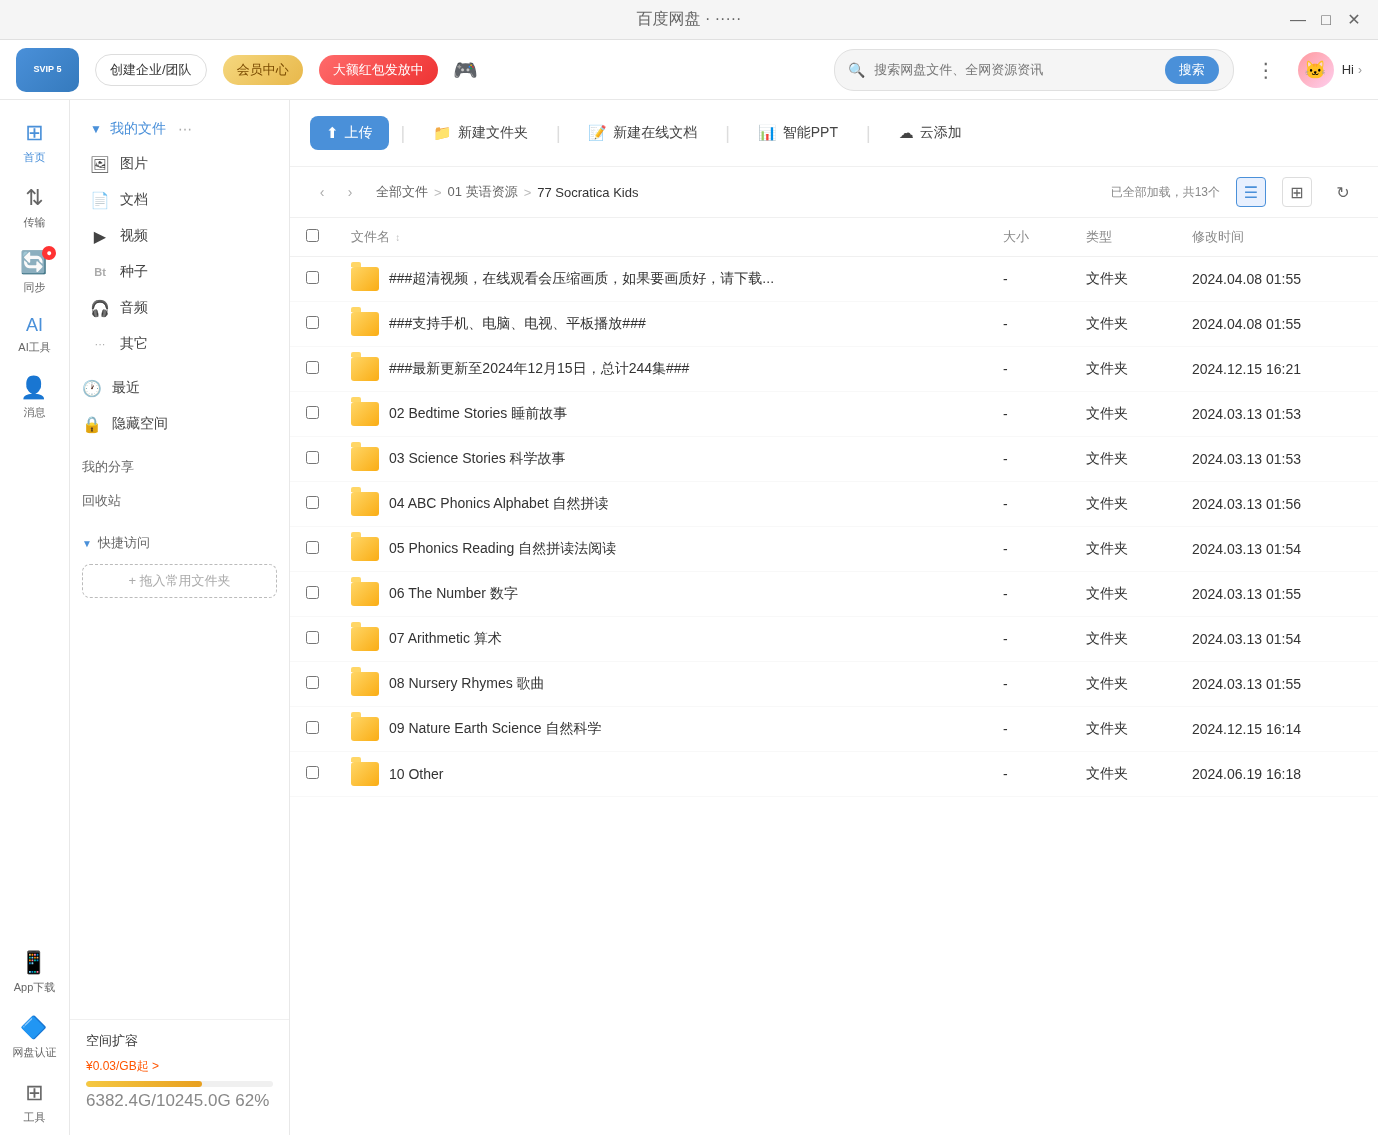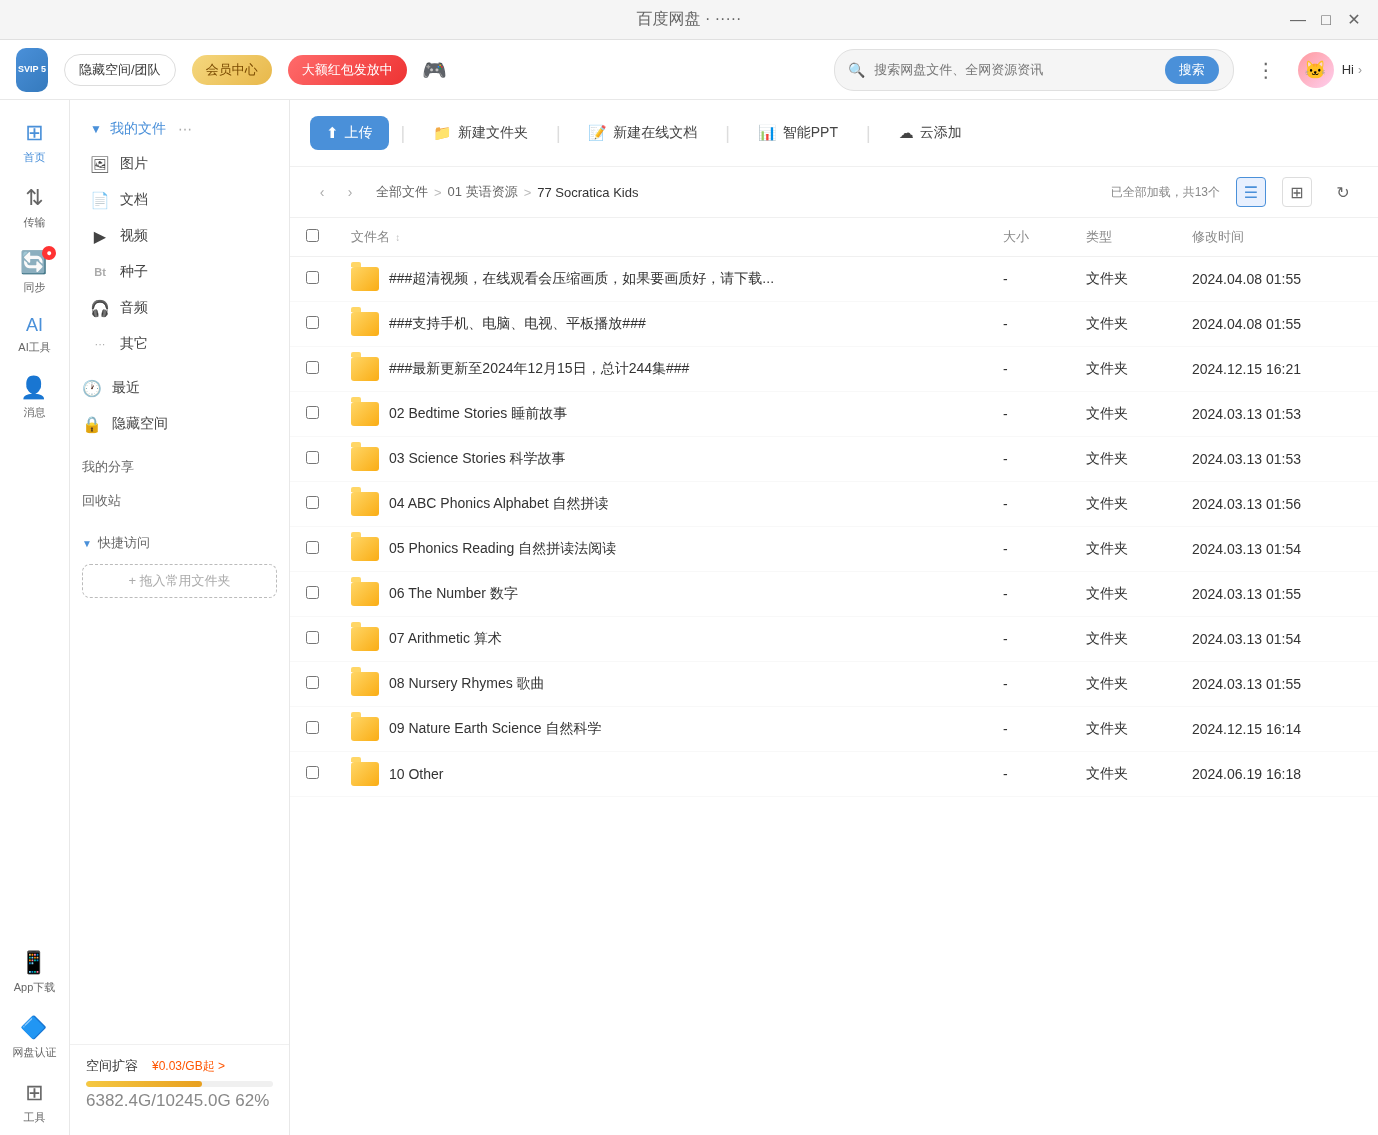--- a/index.html
+++ b/index.html
@@ -6,21 +6,21 @@
     body { width: 1378px; height: 1135px; font-family: -apple-system, 'PingFang SC', 'Microsoft YaHei', sans-serif; background: #f0f2f5; overflow: hidden; font-size: 14px; color: #333; }
 
     
     .titlebar { height: 40px; background: #f5f5f5; display: flex; align-items: center; justify-content: center; border-bottom: 1px solid #e0e0e0; position: relative; }
     .titlebar-title { font-size: 16px; color: #666; }
     .titlebar-controls { position: absolute; right: 16px; display: flex; gap: 12px; align-items: center; }
     .titlebar-btn { width: 16px; height: 16px; display: flex; align-items: center; justify-content: center; cursor: pointer; color: #666; font-size: 16px; }
 
     
     .header { height: 60px; background: #fff; display: flex; align-items: center; padding: 0 16px; gap: 16px; border-bottom: 1px solid #e8e8e8; }
-    .logo { width: 32px; height: 44px; background: linear-gradient(135deg, #4a90d9, #357abd); border-radius: 10px; display: flex; align-items: center; justify-content: center; color: #fff; font-size: 10px; font-weight: bold; flex-shrink: 0; }
+    .logo { width: 63px; height: 44px; background: linear-gradient(135deg, #4a90d9, #357abd); border-radius: 10px; display: flex; align-items: center; justify-content: center; color: #fff; font-size: 10px; font-weight: bold; flex-shrink: 0; }
     .header-btn { padding: 6px 14px; border-radius: 20px; border: 1px solid #ddd; background: #fff; cursor: pointer; font-size: 13px; color: #333; white-space: nowrap; }
     .header-btn-vip { background: linear-gradient(135deg, #f5d77e, #e8b84b); border: none; color: #7a4a00; font-weight: 500; }
     .header-btn-red { background: linear-gradient(135deg, #ff6b6b, #ee3333); border: none; color: #fff; font-weight: 500; }
     .header-search { flex: 1; max-width: 400px; margin-left: auto; display: flex; align-items: center; background: #f5f5f5; border-radius: 20px; padding: 6px 14px; gap: 8px; border: 1px solid #e0e0e0; }
     .header-search input { border: none; background: transparent; outline: none; flex: 1; font-size: 13px; color: #999; }
     .search-btn { padding: 5px 14px; background: #4a90d9; color: #fff; border: none; border-radius: 14px; cursor: pointer; font-size: 13px; }
     .header-more { width: 32px; height: 32px; display: flex; align-items: center; justify-content: center; cursor: pointer; color: #666; font-size: 20px; }
     .header-avatar { width: 36px; height: 36px; border-radius: 50%; background: linear-gradient(135deg, #ff9a9e, #fecfef); display: flex; align-items: center; justify-content: center; font-size: 18px; cursor: pointer; }
     .header-hi { font-size: 13px; color: #333; margin-left: 4px; }
     .header-chevron { color: #999; font-size: 12px; }
@@ -32,21 +32,21 @@
     
     .sidebar { width: 220px; background: #fff; border-right: 1px solid #e8e8e8; display: flex; flex-direction: column; padding: 12px 0; flex-shrink: 0; overflow-y: auto; }
     .sidebar-section { padding: 0 8px; }
     .sidebar-item { display: flex; align-items: center; gap: 10px; padding: 8px 12px; border-radius: 8px; cursor: pointer; color: #444; font-size: 14px; }
     .sidebar-item-icon { width: 20px; height: 20px; display: flex; align-items: center; justify-content: center; font-size: 16px; flex-shrink: 0; }
     .sidebar-my-files { display: flex; align-items: center; gap: 8px; padding: 8px 12px; cursor: pointer; font-size: 14px; color: #4a90d9; font-weight: 500; }
     .divider-label { padding: 8px 12px; font-size: 13px; color: #666; cursor: pointer; }
     .quick-access-label { display: flex; align-items: center; gap: 6px; padding: 8px 12px; font-size: 13px; color: #666; }
     .add-folder-btn { margin: 4px 12px; border: 1px dashed #bbb; border-radius: 8px; padding: 7px 12px; color: #aaa; font-size: 13px; cursor: pointer; text-align: center; }
     .storage-section { margin-top: auto; padding: 12px 16px; border-top: 1px solid #f0f0f0; }
-    .storage-expand { font-size: 13px; color: #333; margin-bottom: 6px; display: flex; align-items: flex-end; gap: 14px; }
+    .storage-expand { font-size: 13px; color: #333; margin-bottom: 6px; display: flex; align-items: flex-start; gap: 8px; flex-direction: column; }
     .storage-price { color: #ff5500; font-size: 12px; }
     .storage-bar-bg { height: 6px; background: #f0f0f0; border-radius: 3px; overflow: hidden; margin-bottom: 4px; }
     .storage-bar-fill { height: 100%; background: linear-gradient(90deg, #f5c842, #e8a020); border-radius: 3px; width: 62%; }
     .storage-text { font-size: 17px; color: #888; }
 
     
     .left-nav { width: 70px; background: #fff; border-right: 1px solid #e8e8e8; display: flex; flex-direction: column; align-items: center; padding-top: 10px; gap: 0; }
     .nav-item { display: flex; flex-direction: column; align-items: center; padding: 10px 0; width: 100%; cursor: pointer; color: #666; font-size: 11px; gap: 4px; }
     .nav-item.active { color: #4a90d9; }
     .nav-icon { font-size: 22px; }
@@ -101,21 +101,21 @@
     <span class="titlebar-btn">—</span>
     <span class="titlebar-btn">□</span>
     <span class="titlebar-btn">✕</span>
   </div>
 </div>
 
 <div class="header">
   <div class="logo">
     <span style="font-size:9px;font-weight:bold;line-height:1.2;text-align:center;">SVIP 5</span>
   </div>
-  <button class="header-btn">隐藏空间/团队</button>
+  <button class="header-btn">创建企业/团队</button>
   <button class="header-btn header-btn-vip">会员中心</button>
   <button class="header-btn header-btn-red">大额红包发放中</button>
   <span class="game-icon">🎮</span>
   <div class="header-search">
     <span style="color:#aaa;font-size:14px;">🔍</span>
     <input type="text" placeholder="搜索网盘文件、全网资源资讯" style="">
     <button class="search-btn">搜索</button>
   </div>
   <div class="header-more">⋮</div>
   <div style="display:flex;align-items:center;gap:4px;cursor:pointer;">

